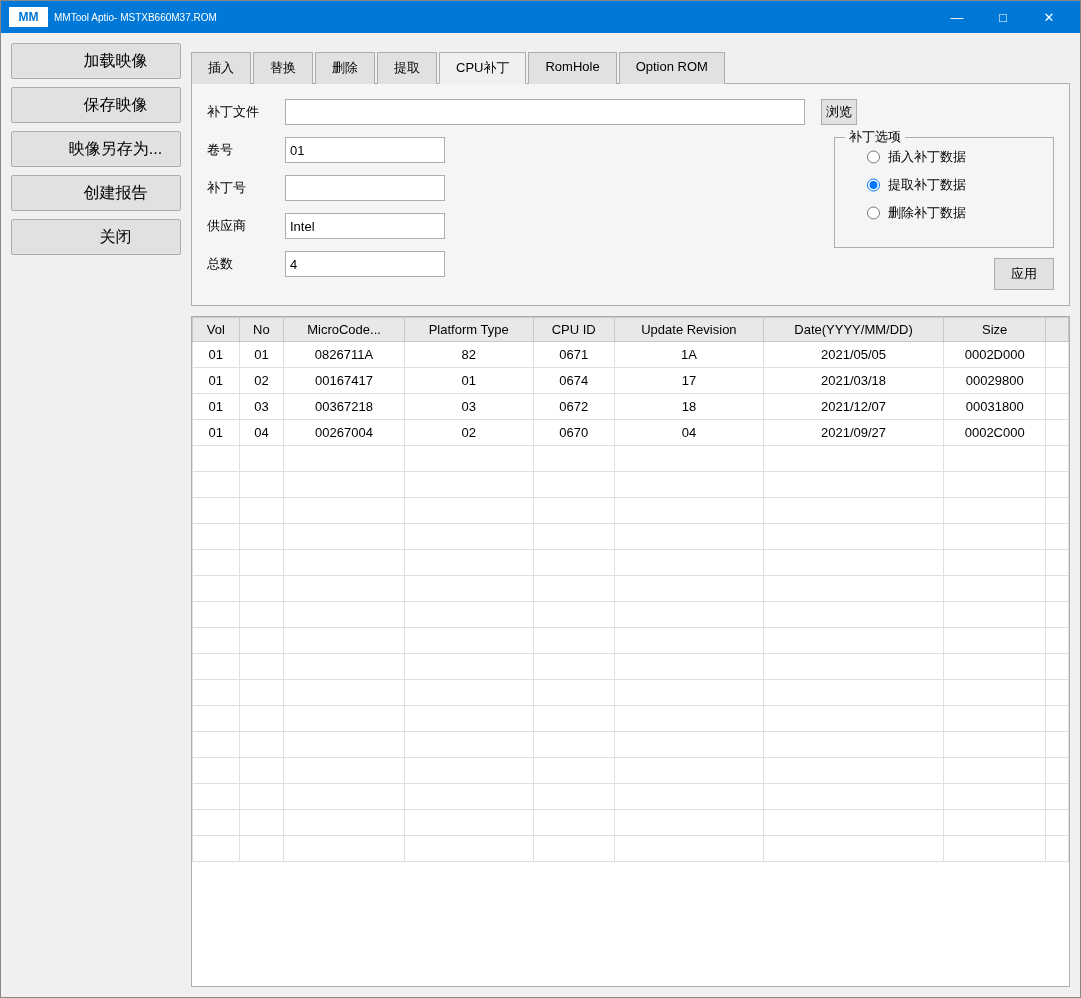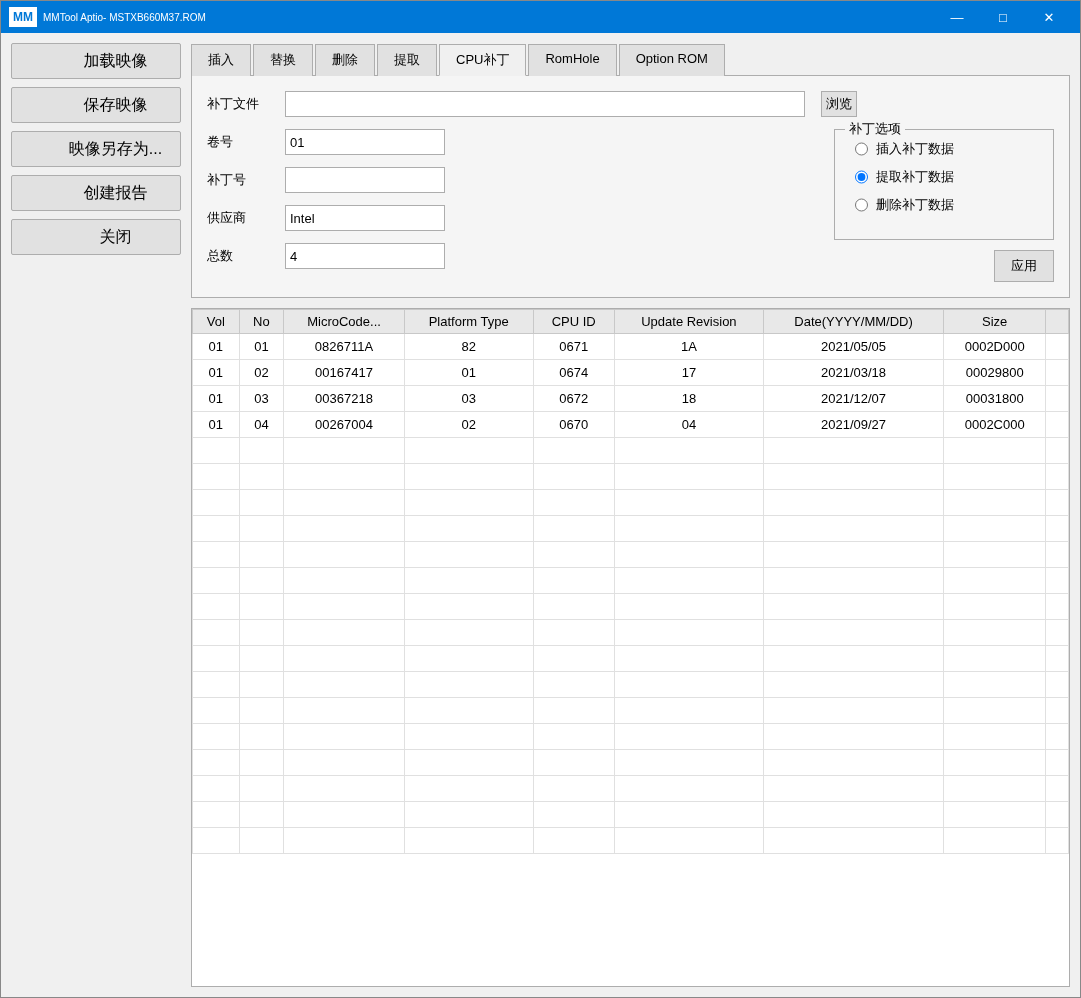--- a/index.html
+++ b/index.html
@@ -22,21 +22,21 @@
     .title-bar {
       background: #0078d7;
       color: white;
       height: 32px;
       display: flex;
       align-items: center;
       padding: 0 8px;
       flex-shrink: 0;
     }
     .title-bar-icon {
-      width: 28px;
+      width: 39px;
       height: 20px;
       margin-right: 6px;
       background: #fff;
       display: flex;
       align-items: center;
       justify-content: center;
       font-size: 12px;
       color: #0078d7;
       font-weight: bold;
     }
@@ -88,20 +88,21 @@
       flex: 1;
       display: flex;
       flex-direction: column;
       gap: 0;
     }
     .tab-bar {
       display: flex;
       border-bottom: 1px solid #adadad;
       background: #f0f0f0;
       flex-shrink: 0;
+      margin-top: 8px;
     }
     .tab {
       padding: 6px 16px;
       border: 1px solid #adadad;
       border-bottom: none;
       background: #e1e1e1;
       cursor: pointer;
       font-size: 13px;
       font-family: 'Microsoft YaHei', SimSun, sans-serif;
       margin-right: 2px;
@@ -150,21 +151,21 @@
       padding: 0 4px;
       background: #e1e1e1;
       border: 1px solid #adadad;
       cursor: pointer;
       font-size: 13px;
       font-family: 'Microsoft YaHei', SimSun, sans-serif;
       margin-left: 8px;
     }
     .options-group {
       border: 1px solid #adadad;
-      padding: 10px 20px 15px;
+      padding: 10px 32px 15px;
       position: relative;
       margin-left: 20px;
       min-width: 220px;
     }
     .options-legend {
       position: absolute;
       top: -10px;
       left: 10px;
       background: #f5f5f5;
       padding: 0 4px;

